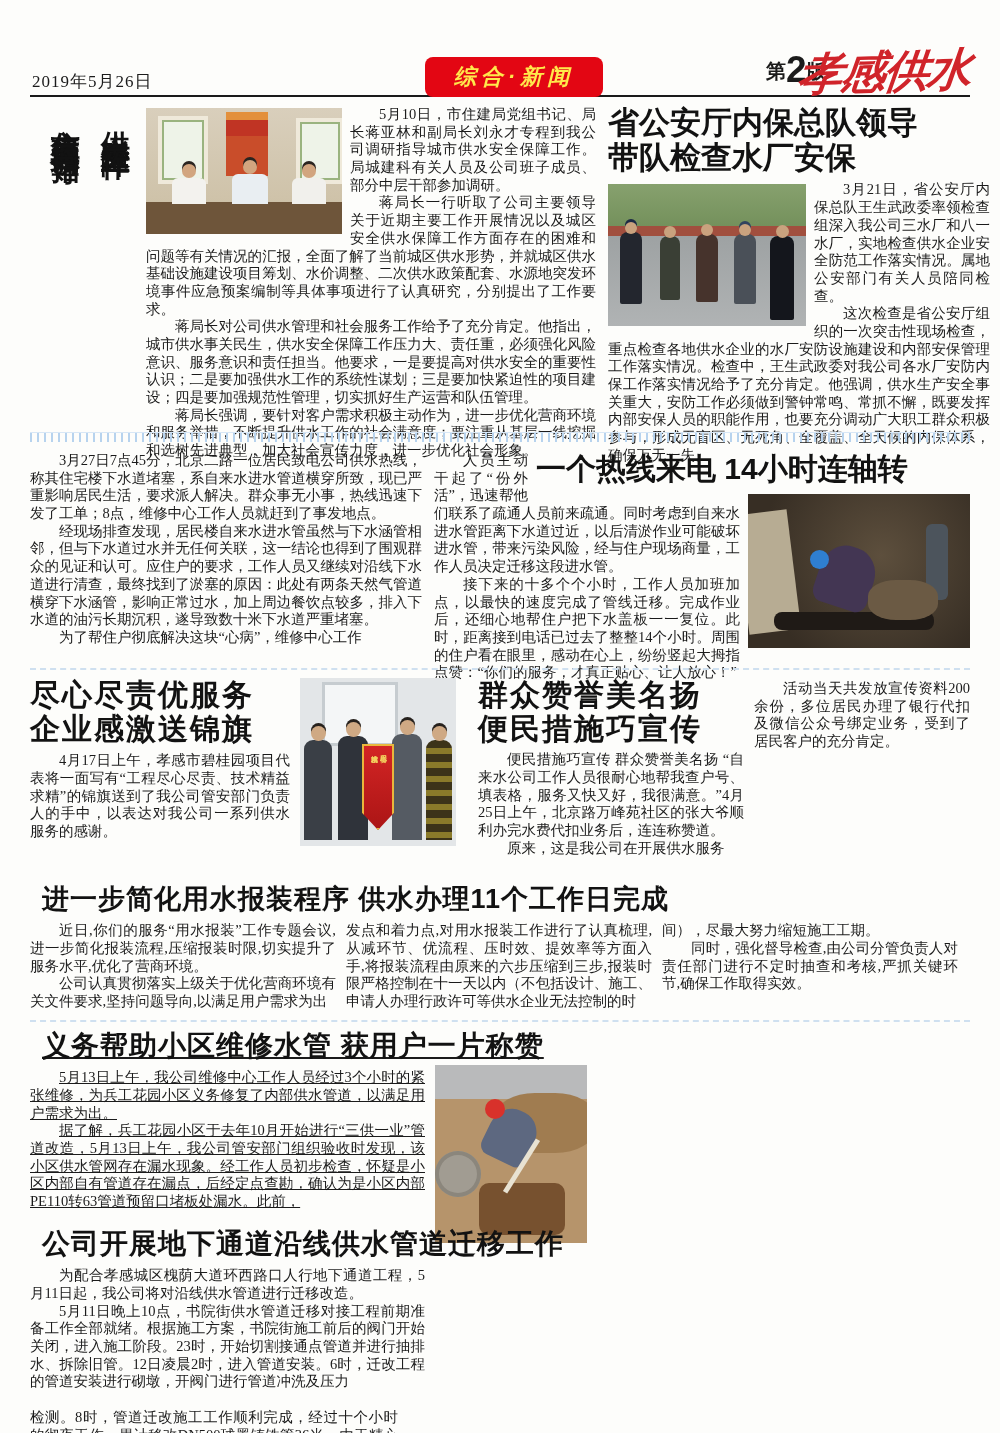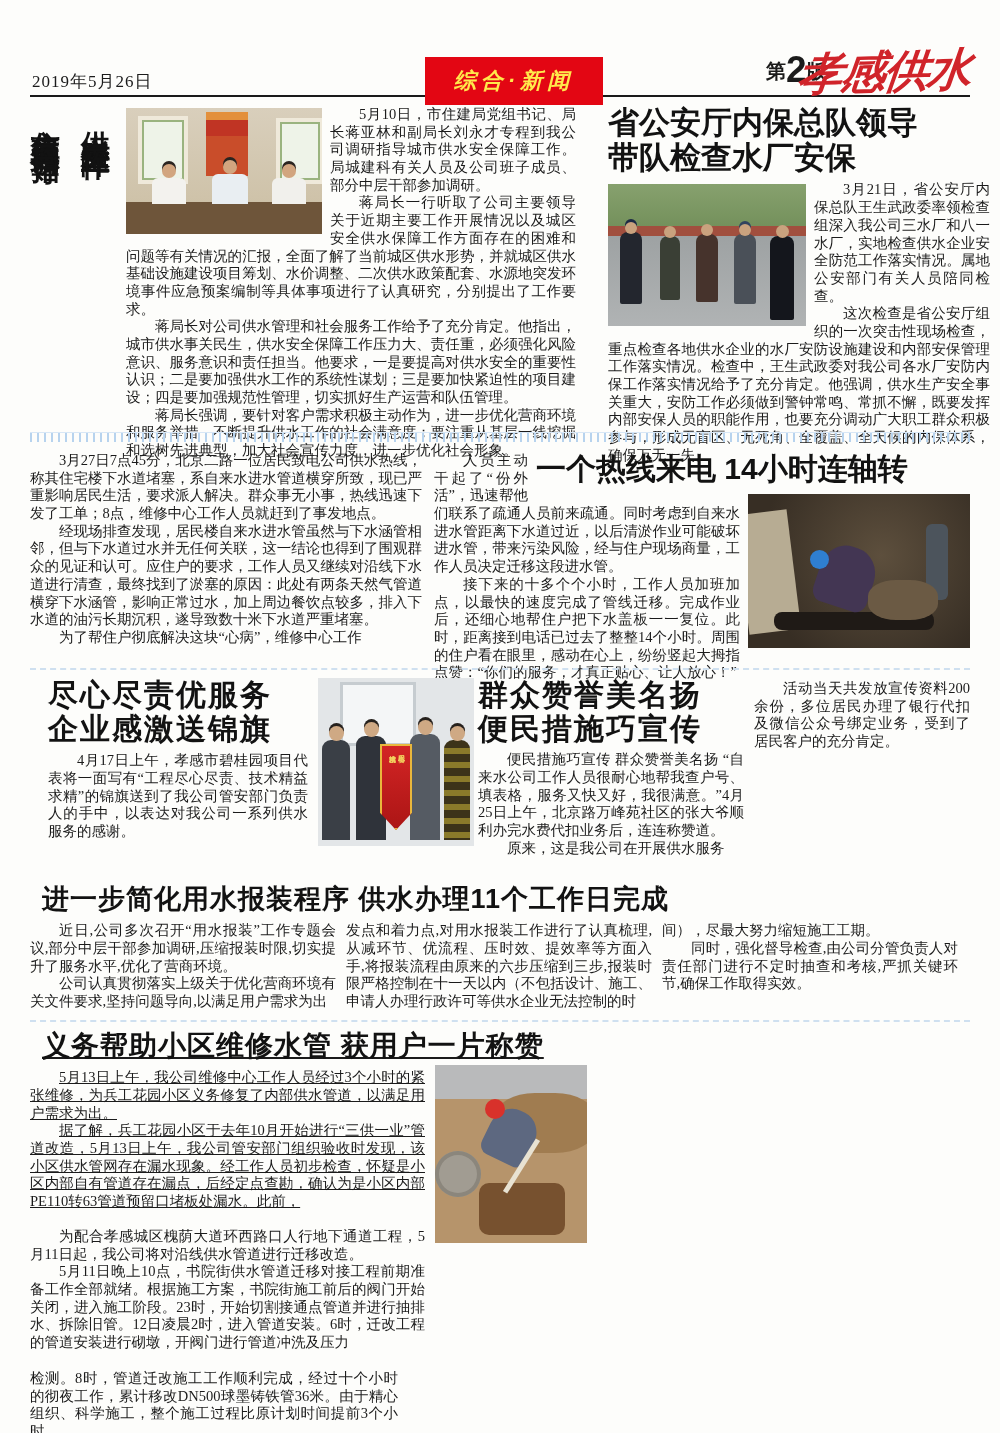--- a/index.html
+++ b/index.html
@@ -18,31 +18,31 @@
   .dash-divider{border-top:2px dashed #cfe0f0;height:0;}
   .star-divider{height:9px;border-top:1px solid #d8e7f6;
       background:repeating-linear-gradient(90deg,#b7d3ee 0 2px,transparent 2px 7px);}
 </style>
 </head>
 <body>
 
 <div class="abs" style="left:0;top:0;width:1000px;height:100px;">
   <div class="abs" style="left:32px;top:70px;font-size:17px;letter-spacing:1px;">2019年5月26日</div>
   <div class="abs" style="left:30px;top:95px;width:940px;border-top:2px solid #1a1a1a;"></div>
-  <div class="abs" style="left:425px;top:57px;width:178px;height:48px;background:#e30613;display:flex;align-items:center;justify-content:center;">
+  <div class="abs" style="left:425px;top:57px;width:178px;height:40px;background:#e30613;display:flex;align-items:center;justify-content:center;border-radius:8px;">
     <span style="font-family:'Liberation Sans',sans-serif;font-weight:700;font-style:italic;font-size:22px;color:#ffe94b;letter-spacing:5px;">综合·新闻</span>
   </div>
   <div class="abs" style="left:726px;top:49px;margin-left:40px;">
     <span style="font-size:20px;font-weight:600;">第</span><span style="font-size:37px;font-weight:700;font-family:'Liberation Sans',sans-serif;vertical-align:-4px;">2</span><span style="font-size:20px;font-weight:600;">版</span>
   </div>
   <div class="abs" style="left:798px;top:42px;width:190px;font-size:45px;font-weight:700;font-style:italic;color:#d0242a;
               transform:skewX(-8deg) rotate(-2deg);letter-spacing:-2px;font-family:'Liberation Serif',serif;">孝感供水</div>
 </div>
 
-<div class="abs" style="left:26px;top:106px;width:550px;height:324px;display:flex;gap:10px;">
+<div class="abs" style="left:46px;top:106px;width:550px;height:324px;display:flex;gap:10px;">
   <div class="vtitle col" style="height:322px;">市住建局领导调研指导</div>
   <div class="vtitle col" style="height:322px;padding-top:2px;">供水安全保障工作</div>
   <div class="bodytext" style="flex:1;">
     <div class="photo" style="float:left;width:196px;height:126px;margin:2px 8px 4px 0;background:linear-gradient(180deg,#d9cfbc 0%,#cfc3aa 70%,#c9bda2 100%);">
       <div style="left:12px;top:8px;width:42px;height:60px;background:#eef3e8;border:4px solid #efe9da;box-shadow:inset 0 0 0 2px #9ab37f;"></div>
       <div style="left:80px;top:4px;width:42px;height:64px;background:#c03424;box-shadow:inset 0 8px 0 rgba(255,220,80,.55),inset 0 -40px 0 rgba(255,220,80,.15);"></div>
       <div style="left:150px;top:10px;width:40px;height:58px;background:#eef3e8;border:4px solid #efe9da;box-shadow:inset 0 0 0 2px #9ab37f;"></div>
       <div style="left:0;top:94px;width:196px;height:32px;background:#6e553a;"></div>
       <div style="left:26px;top:70px;width:34px;height:26px;background:#f3f2ee;border-radius:6px 6px 0 0;"></div>
       <div class="circle" style="left:36px;top:56px;width:14px;height:14px;background:#d2a57f;box-shadow:0 -3px 0 #2a2420;"></div>
@@ -102,21 +102,21 @@
       <div style="left:178px;top:30px;width:22px;height:76px;background:#4c545c;border-radius:6px;"></div>
       <div style="left:120px;top:86px;width:70px;height:40px;background:#6b5a44;border-radius:40%;"></div>
     </div>
     <p>人员主动干起了“份外活”，迅速帮他们联系了疏通人员前来疏通。同时考虑到自来水进水管距离下水道过近，以后清淤作业可能破坏进水管，带来污染风险，经与住户现场商量，工作人员决定迁移这段进水管。</p>
     <p>接下来的十多个个小时，工作人员加班加点，以最快的速度完成了管线迁移。完成作业后，还细心地帮住户把下水盖板一一复位。此时，距离接到电话已过去了整整14个小时。周围的住户看在眼里，感动在心上，纷纷竖起大拇指点赞：“你们的服务，才真正贴心、让人放心！”</p>
   </div>
 </div>
 
 <div class="abs dash-divider" style="left:30px;top:668px;width:940px;"></div>
 
-<div class="abs" style="left:30px;top:678px;width:428px;height:192px;display:flex;gap:10px;margin-left:18px;">
+<div class="abs" style="left:30px;top:678px;width:428px;height:192px;display:flex;gap:10px;">
   <div class="col" style="width:260px;">
     <div class="headline" style="font-size:30px;letter-spacing:2px;">
       <div>尽心尽责优服务</div>
       <div>企业感激送锦旗</div>
     </div>
     <div class="bodytext" style="margin-top:7px;">
       <p>4月17日上午，孝感市碧桂园项目代表将一面写有“工程尽心尽责、技术精益求精”的锦旗送到了我公司管安部门负责人的手中，以表达对我公司一系列供水服务的感谢。</p>
     </div>
   </div>
   <div class="photo" style="width:156px;height:168px;background:#e3e6e8;">
@@ -149,21 +149,21 @@
   </div>
 </div>
 <div class="abs bodytext" style="left:754px;top:680px;width:216px;height:194px;">
   <p>活动当天共发放宣传资料200余份，多位居民办理了银行代扣及微信公众号绑定业务，受到了居民客户的充分肯定。</p>
 </div>
 
 <div class="abs" style="left:30px;top:884px;width:940px;height:130px;">
   <div class="headline" style="font-size:27px;margin:0 0 8px 12px;letter-spacing:1px;">进一步简化用水报装程序  供水办理11个工作日完成</div>
   <div style="display:flex;gap:10px;">
     <div class="bodytext col" style="width:306px;">
-      <p>近日,公司多次召开“用水报装”工作专题会议,部分中层干部参加调研,压缩报装时限,切实提升了服务水平,优化了营商环境。</p>
+      <p>近日,你们的服务“用水报装”工作专题会议,进一步简化报装流程,压缩报装时限,切实提升了服务水平,优化了营商环境。</p>
       <p>公司认真贯彻落实上级关于优化营商环境有关文件要求,坚持问题导向,以满足用户需求为出</p>
     </div>
     <div class="bodytext col" style="width:306px;">
       <p style="text-indent:0;">发点和着力点,对用水报装工作进行了认真梳理,从减环节、优流程、压时效、提效率等方面入手,将报装流程由原来的六步压缩到三步,报装时限严格控制在十一天以内（不包括设计、施工、申请人办理行政许可等供水企业无法控制的时</p>
     </div>
     <div class="bodytext col" style="width:296px;">
       <p style="text-indent:0;">间），尽最大努力缩短施工工期。</p>
       <p>同时，强化督导检查,由公司分管负责人对责任部门进行不定时抽查和考核,严抓关键环节,确保工作取得实效。</p>
     </div>
   </div>
@@ -184,20 +184,21 @@
       <div class="circle" style="left:0px;top:86px;width:46px;height:46px;background:#a19c92;box-shadow:inset 0 0 0 4px #8b867c;"></div>
       <div style="left:44px;top:118px;width:86px;height:52px;background:#77512f;border-radius:10px;"></div>
       <div style="left:52px;top:44px;width:48px;height:54px;background:#5d6880;border-radius:45% 45% 20% 20%;transform:rotate(26deg);"></div>
       <div class="circle" style="left:50px;top:34px;width:20px;height:20px;background:#d8312b;"></div>
       <div style="left:84px;top:70px;width:5px;height:62px;background:#e8e2d2;transform:rotate(32deg);"></div>
     </div>
   </div>
 </div>
 
 <div class="abs" style="left:30px;top:1228px;width:940px;height:186px;">
+  <div class="headline" style="font-size:28px;margin:0 0 8px 12px;letter-spacing:1px;">公司开展地下通道沿线供水管道迁移工作</div>
   <div style="display:flex;gap:18px;flex-direction:column;">
     <div class="bodytext col" style="width:395px;">
       <p>为配合孝感城区槐荫大道环西路口人行地下通道工程，5月11日起，我公司将对沿线供水管道进行迁移改造。</p>
       <p>5月11日晚上10点，书院街供水管道迁移对接工程前期准备工作全部就绪。根据施工方案，书院街施工前后的阀门开始关闭，进入施工阶段。23时，开始切割接通点管道并进行抽排水、拆除旧管。12日凌晨2时，进入管道安装。6时，迁改工程的管道安装进行砌墩，开阀门进行管道冲洗及压力</p>
     </div>
     <div class="bodytext col" style="width:368px;">
       <p style="text-indent:0;">检测。8时，管道迁改施工工作顺利完成，经过十个小时的彻夜工作，累计移改DN500球墨铸铁管36米。由于精心组织、科学施工，整个施工过程比原计划时间提前3个小时。</p>
       <p>目前，我公司在设计、施工、现场管理等方面都做好了充分准备，随时跟进，在保证市民用水的情况下推进地下通道顺利完工。</p>
     </div>
     <div class="photo" style="width:152px;height:160px;margin-top:-14px;background:#1d1914;">

